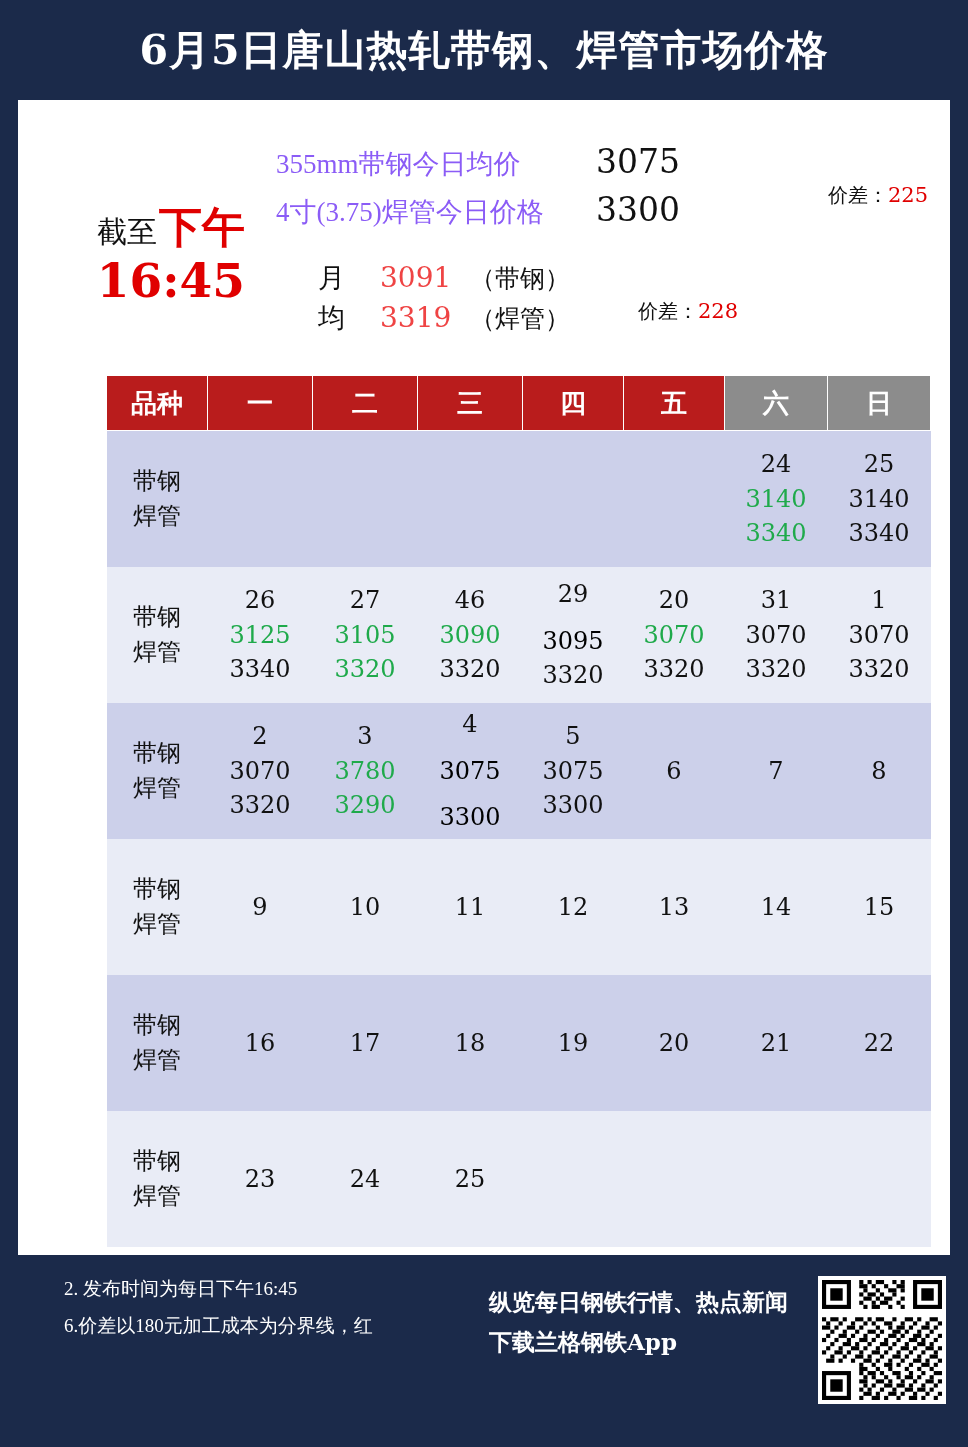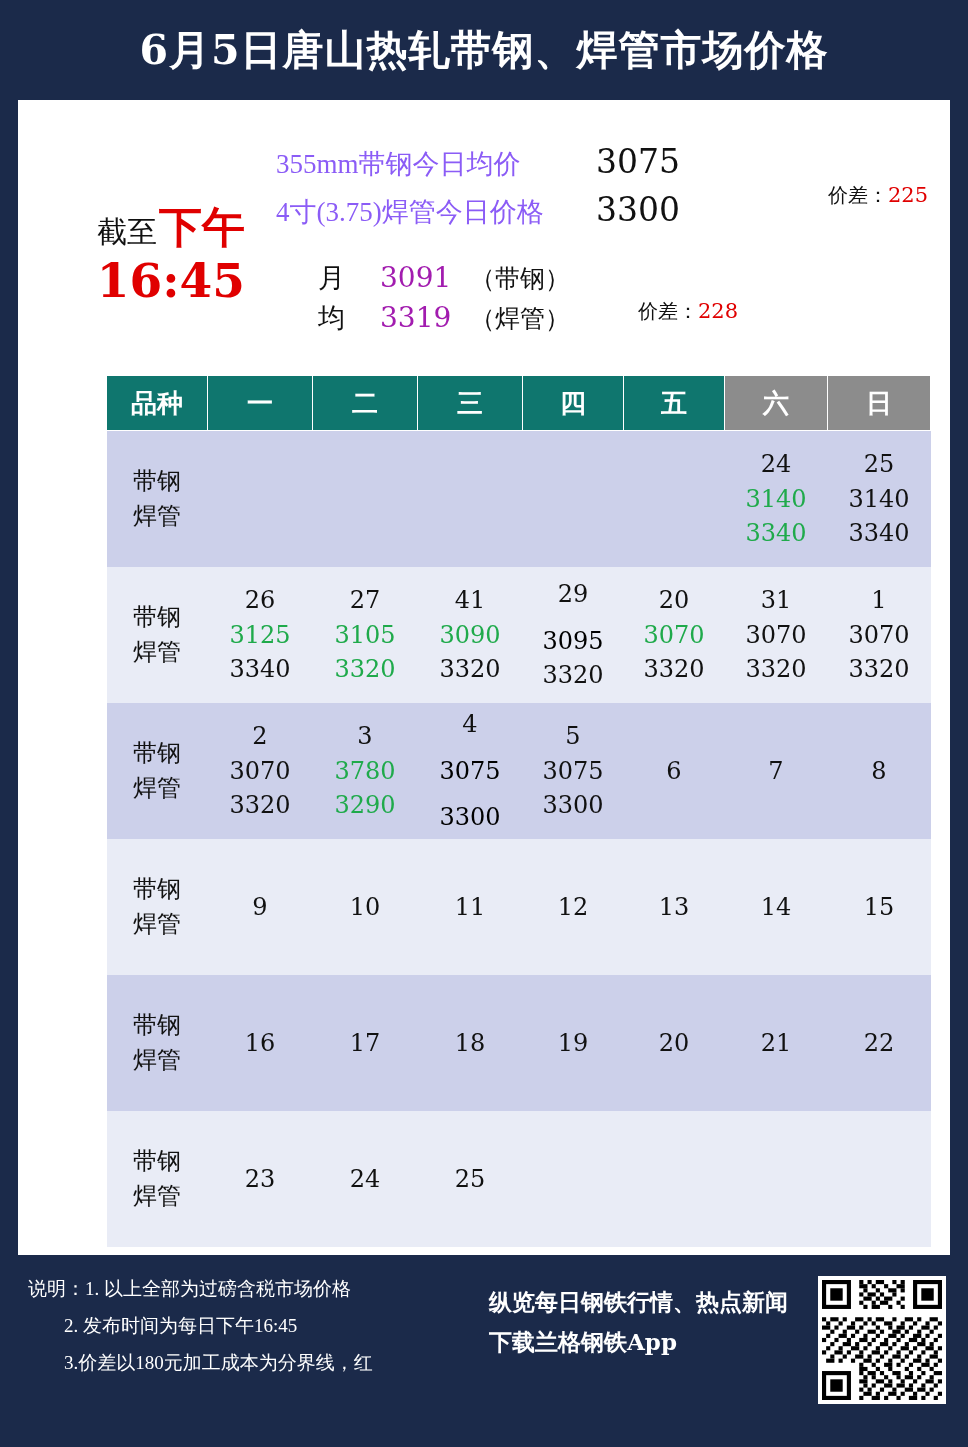--- a/index.html
+++ b/index.html
@@ -126,42 +126,42 @@
     align-items: baseline;
     margin-bottom: 4px;
   }
   .avg-row .ch {
     font-size: 27px;
     color: #111111;
     width: 62px;
   }
   .avg-row .num {
     font-size: 28px;
-    color: #a21caf;
+    color: #ef4444;
     font-family: "DejaVu Serif", "Liberation Serif", serif;
     width: 90px;
   }
   .avg-row .suffix {
     font-size: 25px;
     color: #111111;
   }
   
   .table-wrap {
     position: absolute;
     left: 88px;
     top: 275px;
     width: 756px;
   }
   table.cal {
     border-collapse: collapse;
     width: 756px;
     table-layout: fixed;
   }
   table.cal th {
-    background: #0f766e;
+    background: #b91c1c;
     color: #ffffff;
     font-size: 26px;
     font-weight: bold;
     height: 52px;
     border: 1px solid #ffffff;
   }
   table.cal th.weekend {
     background: #8c8c8c;
   }
   table.cal td {
@@ -325,21 +325,21 @@
                 <div class="cell-day">26</div>
                 <div class="cell-line g">3125</div>
                 <div class="cell-line k">3340</div>
               </td>
               <td>
                 <div class="cell-day">27</div>
                 <div class="cell-line g">3105</div>
                 <div class="cell-line g">3320</div>
               </td>
               <td>
-                <div class="cell-day">41</div>
+                <div class="cell-day">46</div>
                 <div class="cell-line g">3090</div>
                 <div class="cell-line k">3320</div>
               </td>
               <td>
                 <div class="cell-day">29</div>
                 <div class="cell-line r">3095</div>
                 <div class="cell-line k">3320</div>
               </td>
               <td>
                 <div class="cell-day">20</div>
@@ -466,23 +466,22 @@
               <td></td>
             </tr>
           </tbody>
       </table>
     </div>
 
   </div>
 
   <div class="footer">
     <div class="notes">
-      <div>说明：1. 以上全部为过磅含税市场价格</div>
       <div style="text-indent:36px">2. 发布时间为每日下午16:45</div>
-      <div style="text-indent:36px">3.价差以180元加工成本为分界线，红</div>
+      <div style="text-indent:36px">6.价差以180元加工成本为分界线，红</div>
     </div>
     <div class="promo">
       <div>纵览每日钢铁行情、热点新闻</div>
       <div>下载兰格钢铁App</div>
     </div>
     <div class="qr">
       <svg width="120" height="120" viewBox="0 0 29 29">
         <rect width="29" height="29" fill="#ffffff"></rect>
         <g fill="#000000">
           <rect x="0" y="0" width="7" height="7"></rect>

